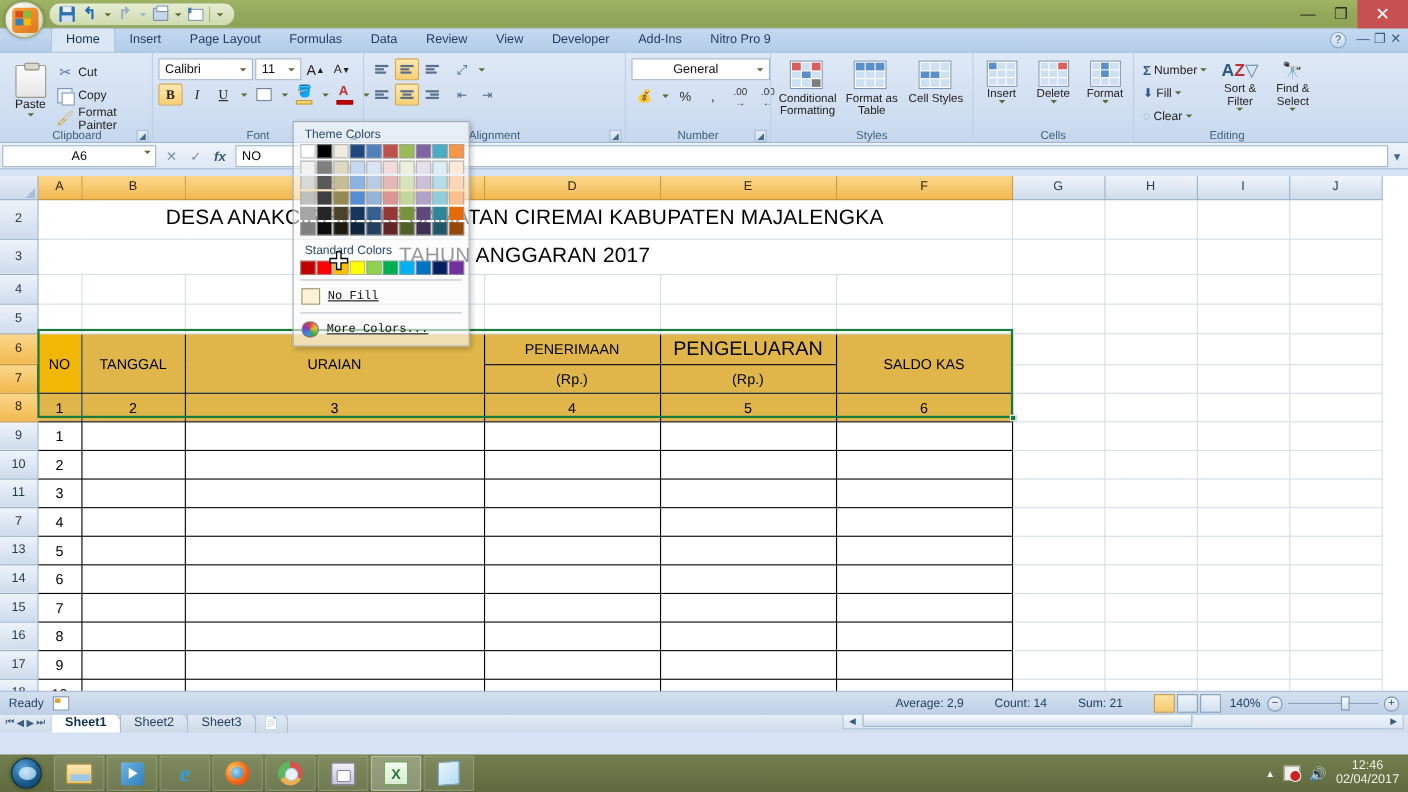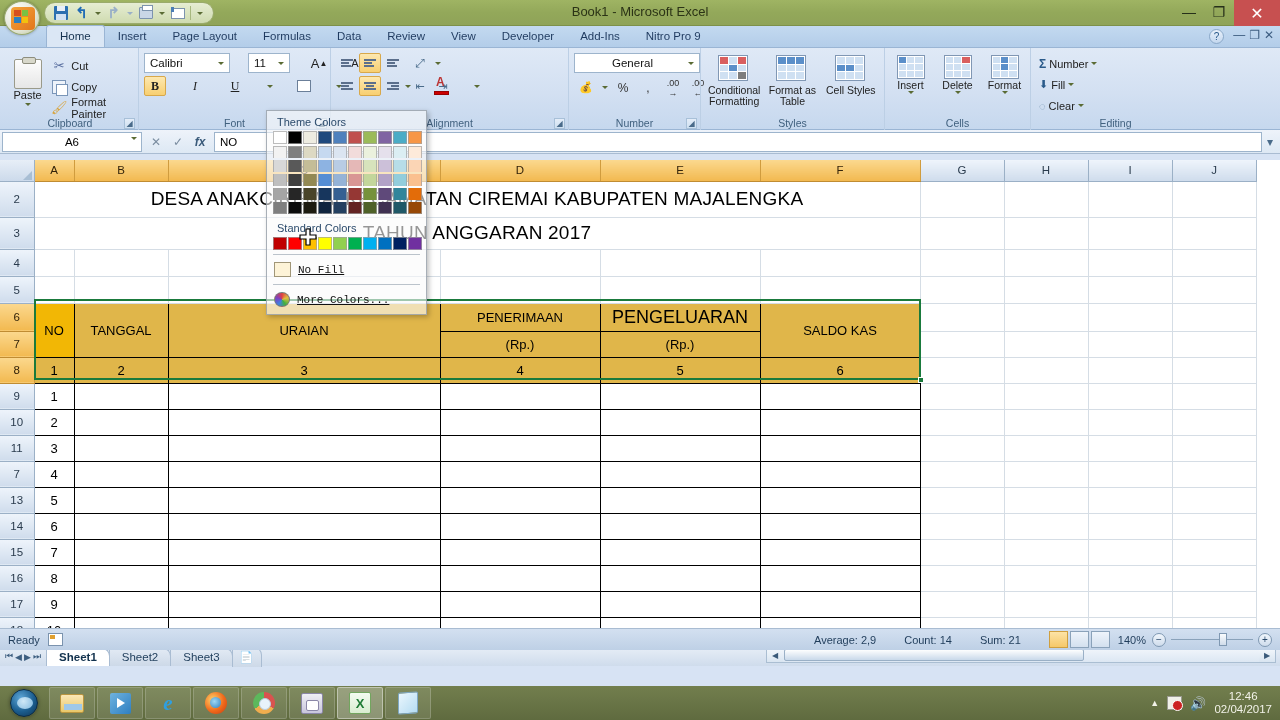--- a/index.html
+++ b/index.html
@@ -98,21 +98,21 @@
 
   .ico-clipboard{width:28px;height:30px;background:linear-gradient(to bottom,#fdfdfd,#e6e6e6);
     border:1px solid #9a9a8a;border-radius:2px;position:relative;}
   .ico-clipboard:after{content:"";position:absolute;left:7px;top:-3px;width:12px;height:5px;
     background:#d8d8cb;border:1px solid #8d8d7d;border-radius:2px;}
   .ico-scissors{font-size:13px;color:#5a6fa0;}
   .ico-copy{width:14px;height:14px;background:#eef3fa;border:1px solid #7b96b8;position:relative;}
   .ico-copy:after{content:"";position:absolute;left:3px;top:3px;width:10px;height:10px;background:#fff;border:1px solid #7b96b8;}
   .ico-brush{font-size:13px;color:#d8a33a;}
 
-  .fontrow{display:flex;align-items:center;gap:18px;margin-bottom:3px;}
+  .fontrow{display:flex;align-items:center;gap:2px;margin-bottom:3px;}
   .combo{background:#fff;border:1px solid #9db4cc;height:20px;display:flex;align-items:center;
     padding:0 2px 0 5px;font-size:11.5px;color:#111;justify-content:space-between;}
   .combo .cv{flex:1;overflow:hidden;white-space:nowrap;}
   .combo .ca{width:12px;display:flex;align-items:center;justify-content:center;}
   .ibtn{width:22px;height:20px;display:flex;align-items:center;justify-content:center;
     font-size:12px;color:#222;border:1px solid transparent;border-radius:2px;}
   .ibtn.on{background:linear-gradient(to bottom,#fde8b0,#f8cf71);border:1px solid #d8a84a;}
   .arrowbtn{width:11px;height:20px;display:flex;align-items:center;justify-content:center;}
   .grow-a{font-size:13px;}.grow-a sup{font-size:8px;}
   .fillcolor{position:relative;width:20px;height:20px;}
@@ -323,21 +323,20 @@
           <span class="caret-dn"></span>
         </div>
       <div class="qbtn">
           <span class="ico-list"></span>
         </div>
       <div class="sep"></div>
       <div class="qbtn" style="width:11px">
           <span class="caret-dn"></span>
         </div>
     </div>
-    <div class="win-title">Book1 - Microsoft Excel</div>
     <div class="win-btns">
       <div>—</div>
       <div>❐</div>
       <div class="close">✕</div>
     </div>
   </div>
 
   <div class="ribbon-tabs">
     <div class="rtab active">Home</div>
     <div class="rtab">Insert</div>
@@ -667,20 +666,32 @@
             <span style="color:#2a5a8a;font-size:11px;">⬇</span>
             <span>Fill</span>
             <i class="caret-dn"></i>
           </div>
           <div class="editbtn">
             <span style="color:#6a8aa8;font-size:11px;">◌</span>
             <span>Clear</span>
             <i class="caret-dn"></i>
           </div>
         </div>
+        <div style="display:flex;gap:2px;margin-left:4px;">
+          <div class="cellbtn" style="width:46px">
+            <span style="font-size:16px;line-height:22px;"><b style="color:#2a5a8a">A</b><b style="color:#b33">Z</b><span style="color:#6a8aa8">▽</span></span>
+            <span style="text-align:center;line-height:11px;">Sort &amp; Filter</span>
+            <i class="caret-dn"></i>
+          </div>
+          <div class="cellbtn" style="width:46px">
+            <span style="font-size:15px;line-height:22px;color:#3a5a7a;">🔭</span>
+            <span style="text-align:center;line-height:11px;">Find &amp; Select</span>
+            <i class="caret-dn"></i>
+          </div>
+        </div>
       </div>
       <div class="glabel">Editing</div>
     </div>
   </div>
 
   <div class="formulabar">
     <div class="namebox">
       <span>A6</span>
       <span class="ca"><i class="caret-dn"></i></span>
     </div>

